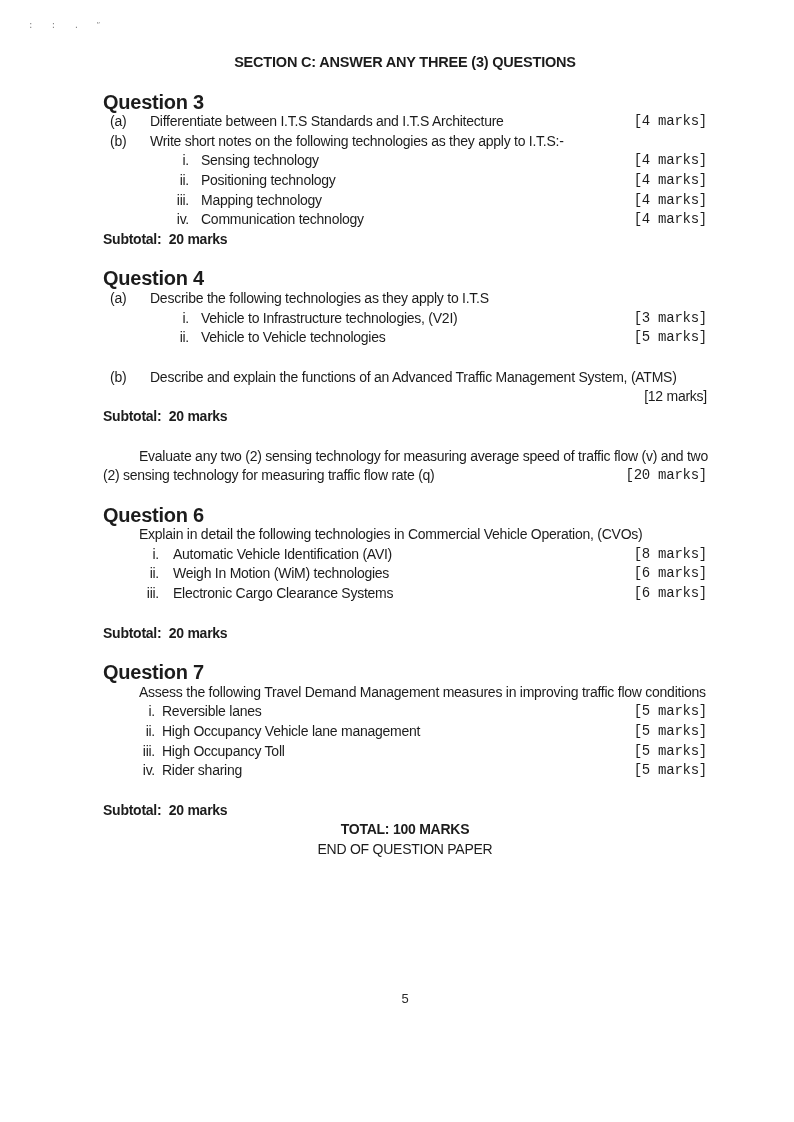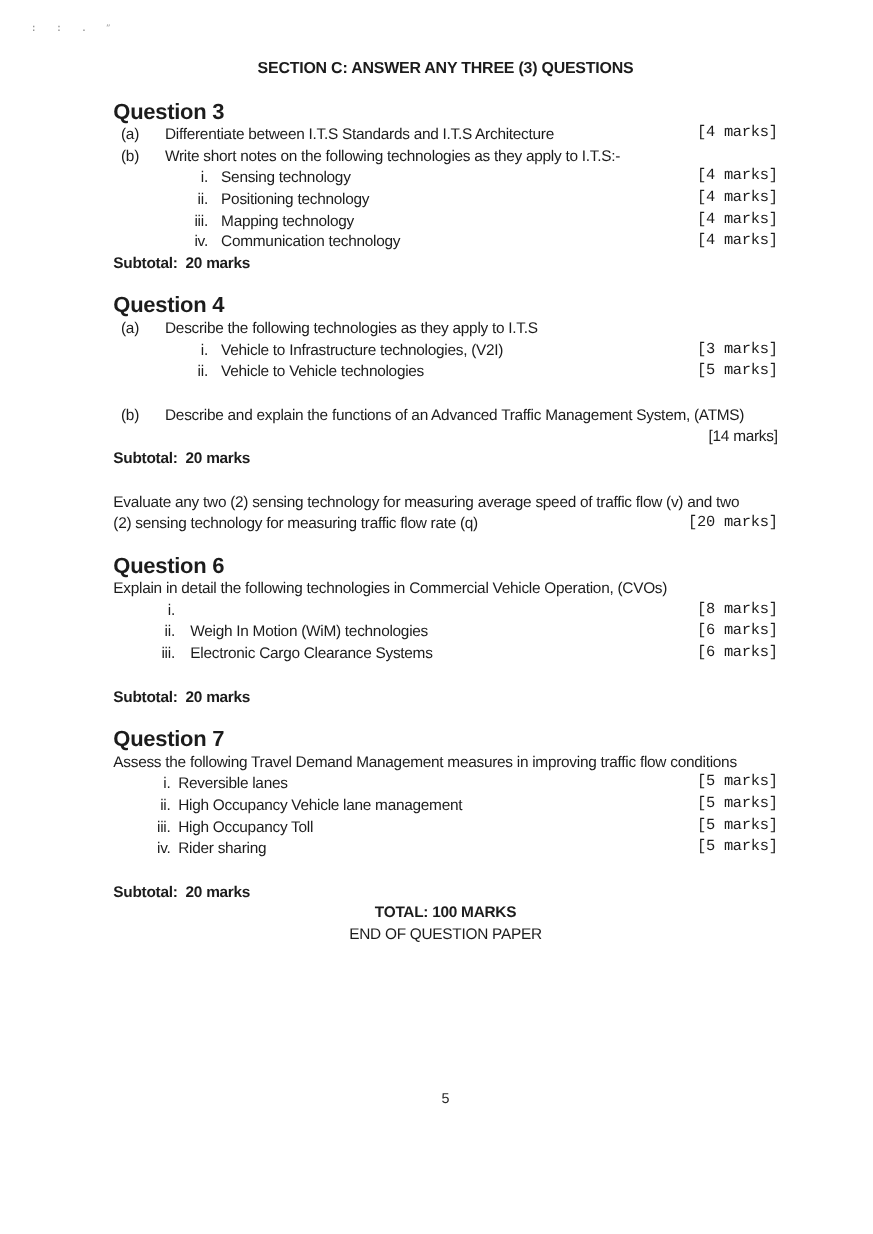--- a/index.html
+++ b/index.html
@@ -48,21 +48,21 @@
   .item-c { padding-left: 34px; }
   .item-c .num { flex: 0 0 18px; text-align: right; margin-right: 7px; }
   .marks { margin-left: auto; padding-left: 10px; font-family: Liberation Mono, monospace; }
   .marks-line { text-align: right; }
   .subtotal {
     text-align: left; font-weight: bold; white-space: pre;
   }
   .total-line {
     text-align: center; font-weight: bold; white-space: pre;
   }
-  .para-line { white-space: nowrap; }
+  .para-line { white-space: nowrap; margin-left: 36px; }
   .end-note {
     text-align: center; font-weight: normal; margin-top: 0;
   }
   .page-number {
     position: absolute; top: 991px; left: 103px; right: 87px;
     text-align: center; font-size: 13px; color: #2a2a2a;
   }
 </style>
 </head>
 <body>
@@ -129,39 +129,40 @@
       <div class="row item-a">
         <span class="num">ii.</span>
         <span class="itext">Vehicle to Vehicle technologies</span>
         <span class="marks">[5 marks]</span>
       </div>
 
       <div class="row part gap-above">
         <span class="plabel">(b)</span>
         <span class="ptext">Describe and explain the functions of an Advanced Traffic Management System, (ATMS)</span>
       </div>
-      <div class="marks-line">[14 marks]</div>
+      <div class="marks-line">[12 marks]</div>
 
       <div class="subtotal">Subtotal:  20 marks</div>
     </section>
 
     <section class="question">
       <div class="para-line">Evaluate any two (2) sensing technology for measuring average speed of traffic flow (v) and two</div>
       <div class="row">
         <span>(2) sensing technology for measuring traffic flow rate (q)</span>
         <span class="marks">[20 marks]</span>
       </div>
     </section>
 
     <section class="question">
       <div class="q-title">Question 6</div>
       <div class="para-line">Explain in detail the following technologies in Commercial Vehicle Operation, (CVOs)</div>
 
       <div class="row item-b">
         <span class="num">i.</span>
+        <span class="itext">Automatic Vehicle Identification (AVI)</span>
         <span class="marks">[8 marks]</span>
       </div>
       <div class="row item-b">
         <span class="num">ii.</span>
         <span class="itext">Weigh In Motion (WiM) technologies</span>
         <span class="marks">[6 marks]</span>
       </div>
       <div class="row item-b">
         <span class="num">iii.</span>
         <span class="itext">Electronic Cargo Clearance Systems</span>

